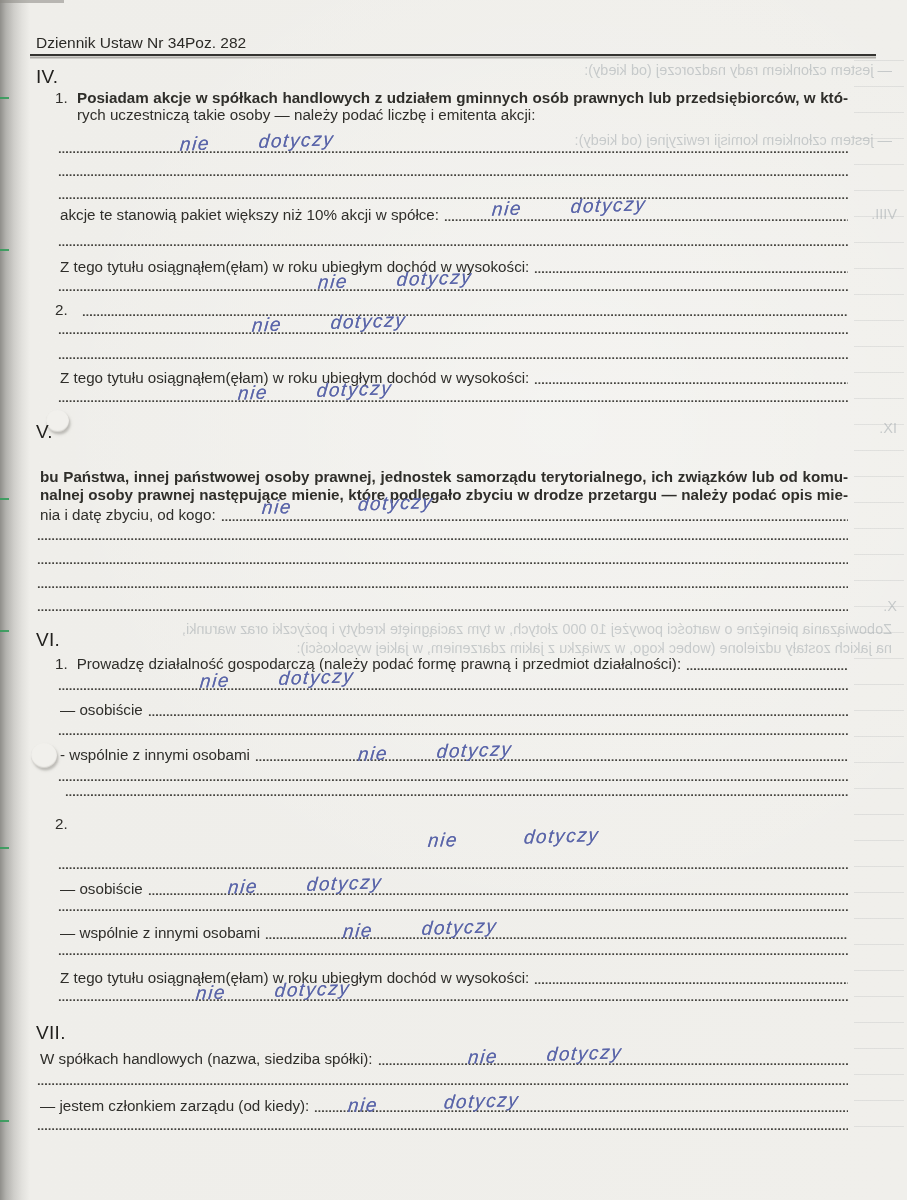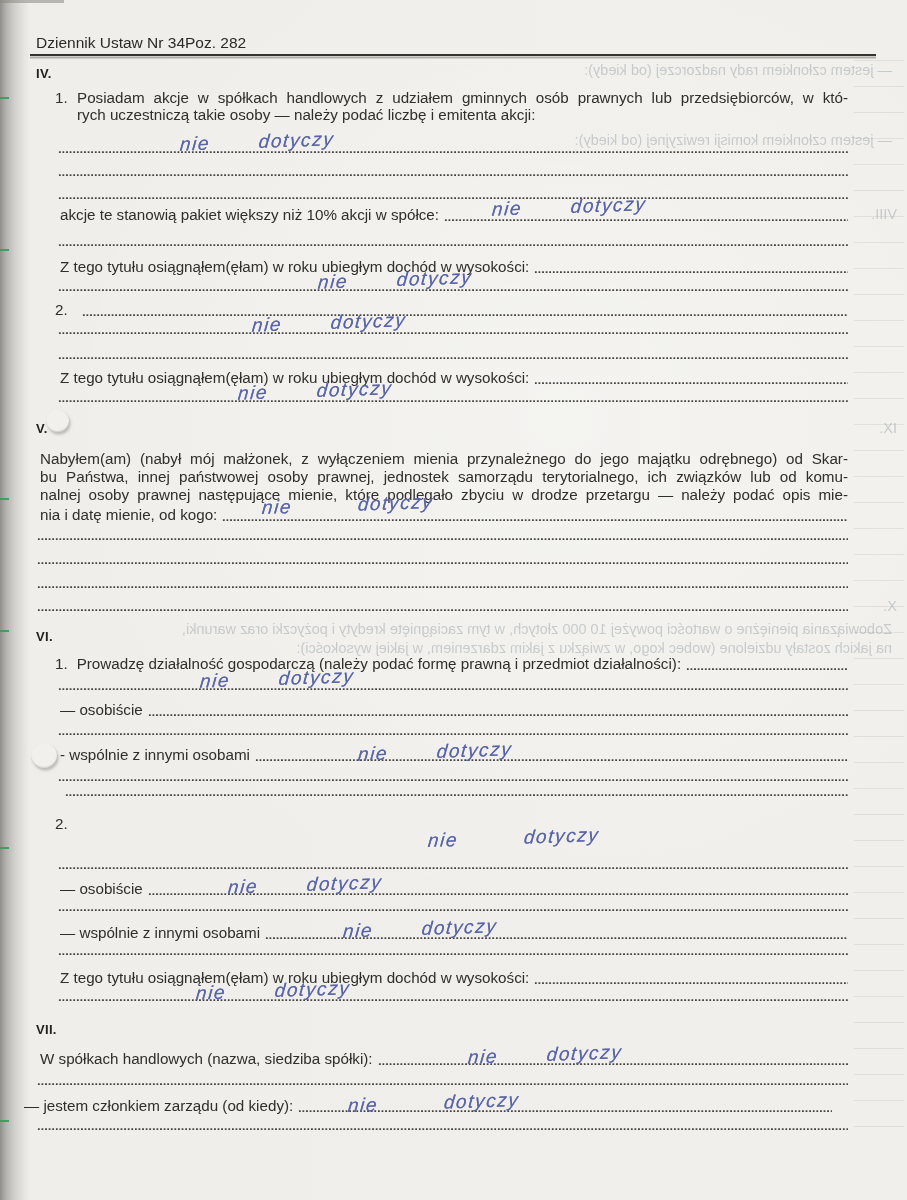--- a/index.html
+++ b/index.html
@@ -5,23 +5,23 @@
   html,body{margin:0;padding:0;}
   body{width:907px;height:1200px;overflow:hidden;background:#efeeea;
        font-family:"Liberation Sans","DejaVu Sans",sans-serif;color:#2f2e2a;position:relative;}
   .scan{position:absolute;inset:0;background:
       radial-gradient(circle at 62% 35%, rgba(255,255,255,.30), rgba(0,0,0,0) 55%),
       linear-gradient(90deg,#8f8e8a 0px,#b3b2ae 6px,#cfcecA 14px,#e2e1dd 22px,#efeeea 30px,#f0efeb 100%);}
   .page{position:absolute;inset:0;}
   .hdr{position:absolute;left:36px;top:34px;width:834px;display:flex;align-items:baseline;font-size:15.5px;color:#2b2a26;}
   .hdr .c{flex:1;text-align:center;}
   .rule{position:absolute;left:30px;top:54px;width:846px;height:0;border-top:2.5px solid #343330;box-shadow:0 2.5px 0 rgba(70,68,63,.38);}
-  .sec{position:absolute;font-weight:bold;font-size:13px;color:#22211e;letter-spacing:.3px;}
+  .sec{position:absolute;font-weight:normal;font-size:19px;color:#22211e;letter-spacing:.3px;}
   .pline{position:absolute;font-size:15.2px;line-height:18px;white-space:nowrap;}
-  .jline{text-align:justify;text-align-last:justify;white-space:normal;}
+  .jline{text-align:justify;text-align-last:justify;white-space:normal;font-weight:bold;}
   .row{position:absolute;display:flex;align-items:baseline;font-size:15.2px;}
   .row .lbl{white-space:nowrap;}
   .row .num{white-space:nowrap;margin-right:9px;}
   .dots,.dotline{height:3px;background-image:radial-gradient(circle,#42413c 1px,rgba(66,65,60,0) 1.35px);
       background-size:3.6px 3px;background-repeat:repeat-x;background-position:0 1px;}
   .dots{flex:1;align-self:flex-end;margin:0 0 2px 5px;}
   .dotline{position:absolute;}
   .hw{position:absolute;font-size:19px;font-style:italic;color:#5a65a9;white-space:nowrap;
       letter-spacing:1.6px;word-spacing:2.2em;transform:rotate(-2deg) skewX(-7deg);
       text-shadow:0 0 .5px rgba(90,101,169,.8);}
@@ -93,25 +93,24 @@
     </div>
     <div class="dotline" style="left:58px;top:331px;width:790px"></div>
     <div class="dotline" style="left:58px;top:356px;width:790px"></div>
     <div class="row" style="left:60px;top:369px;width:788px">
       <span class="lbl">Z tego tytułu osiągnąłem(ęłam) w roku ubiegłym dochód w wysokości:</span>
         <span class="dots"></span>
     </div>
     <div class="dotline" style="left:58px;top:399px;width:790px"></div>
 
     <div class="sec" style="left:36px;top:421px">V.</div>
-    <div class="pline jline" style="left:40px;top:450px;width:808px">Nabyłem(am) (nabył mój małżonek, z wyłączeniem mienia przynależnego do jego majątku odrębnego) od Skar-</div>
     <div class="pline jline" style="left:40px;top:468px;width:808px">bu Państwa, innej państwowej osoby prawnej, jednostek samorządu terytorialnego, ich związków lub od komu-</div>
     <div class="pline jline" style="left:40px;top:486px;width:808px">nalnej osoby prawnej następujące mienie, które podlegało zbyciu w drodze przetargu — należy podać opis mie-</div>
     <div class="row" style="left:40px;top:506px;width:808px">
-      <span class="lbl">nia i datę mienie, od kogo:</span>
+      <span class="lbl">nia i datę zbyciu, od kogo:</span>
         <span class="dots"></span>
     </div>
     <div class="dotline" style="left:37px;top:537px;width:811px"></div>
     <div class="dotline" style="left:37px;top:561px;width:811px"></div>
     <div class="dotline" style="left:37px;top:585px;width:811px"></div>
     <div class="dotline" style="left:37px;top:608px;width:811px"></div>
 
     <div class="sec" style="left:36px;top:629px">VI.</div>
     <div class="row" style="left:55px;top:655px;width:793px">
       <span class="num">1.</span>
@@ -149,21 +148,21 @@
         <span class="dots"></span>
     </div>
     <div class="dotline" style="left:58px;top:998px;width:790px"></div>
 
     <div class="sec" style="left:36px;top:1022px">VII.</div>
     <div class="row" style="left:40px;top:1050px;width:808px">
       <span class="lbl">W spółkach handlowych (nazwa, siedziba spółki):</span>
         <span class="dots"></span>
     </div>
     <div class="dotline" style="left:37px;top:1082px;width:811px"></div>
-    <div class="row" style="left:24px;top:1097px;width:808px">
+    <div class="row" style="left:40px;top:1097px;width:808px">
       <span class="lbl">— jestem członkiem zarządu (od kiedy):</span>
         <span class="dots"></span>
     </div>
     <div class="dotline" style="left:37px;top:1127px;width:811px"></div>
 
     <div class="hw" style="left:180px;top:131px">nie dotyczy</div>
     <div class="hw" style="left:492px;top:196px">nie dotyczy</div>
     <div class="hw" style="left:318px;top:269px">nie dotyczy</div>
     <div class="hw" style="left:252px;top:312px">nie dotyczy</div>
     <div class="hw" style="left:238px;top:380px">nie dotyczy</div>

